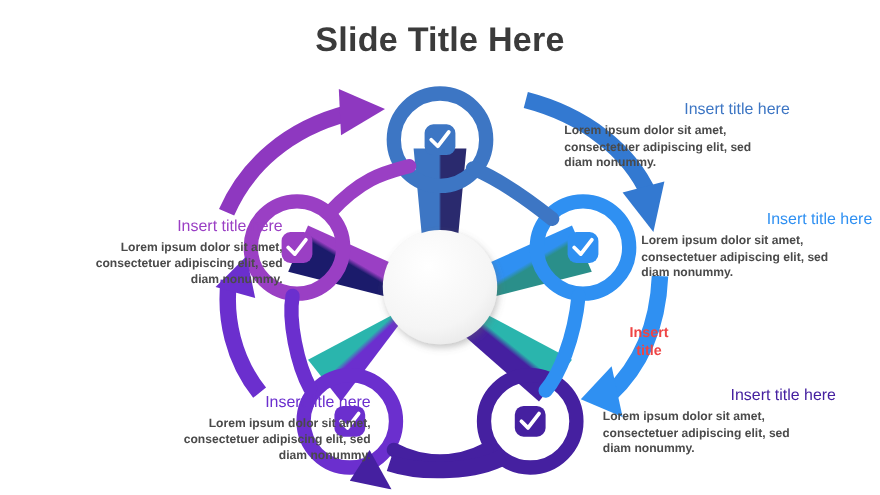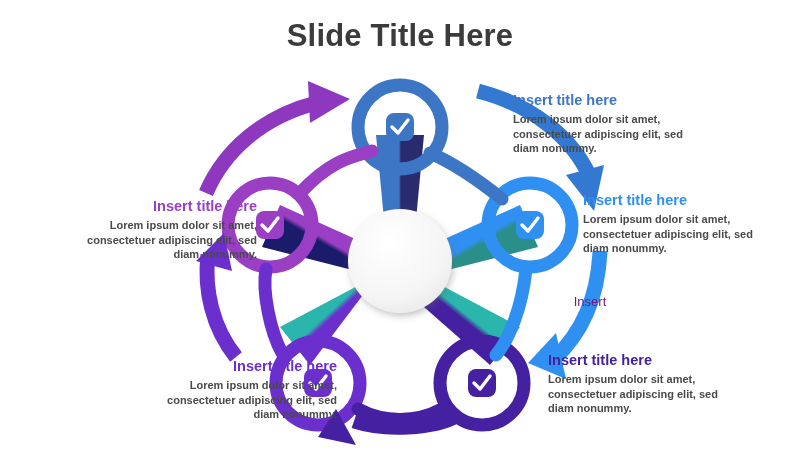--- a/index.html
+++ b/index.html
@@ -26,23 +26,24 @@
   .diagram{
     position:absolute;
     left:190px;top:65px;
     width:420px;height:380px;
   }
   .diagram svg{display:block;}
 
   .txtblock{position:absolute;}
   .txtblock .t{
     font-size:14.5px;
-    font-weight:bold;
+    font-weight:normal;
     margin-bottom:3px;
     line-height:1.15;
+    text-align:right;
   }
   .txtblock .b{
     font-size:11px;
     color:#4a4a4a;
     line-height:1.35;
     font-weight:bold;
   }
   .ta-left{text-align:left;}
   .ta-right{text-align:right;}
 
@@ -51,22 +52,22 @@
   #tb-2{left:548px;top:352px;width:212px;}
   #tb-3{left:122px;top:358px;width:215px;}
   #tb-4{left:42px;top:198px;width:215px;}
 
   .center-label{
     position:absolute;
     left:352px;top:228px;
     width:96px;
     text-align:center;
     font-size:13px;
-    font-weight:normal;
-    color:#701a75;
+    font-weight:bold;
+    color:#ef4444;
     line-height:1.32;
     pointer-events:none;
   }
 </style>
 </head>
 <body>
 
 <div id="slide">
 
   <div id="slide-title">Slide Title Here</div>
@@ -197,20 +198,21 @@
           <rect x="66" y="146" width="28" height="28" rx="8" fill="#9a3fc4"></rect>
           <path d="M 72 160 L 78 166 L 88 153" fill="none" stroke="#ffffff" stroke-width="3.4" stroke-linecap="round" stroke-linejoin="round"></path>
         </g>
       </g>
 
       <circle cx="210" cy="196" r="52" fill="url(#hubG)" filter="url(#softshadow)"></circle>
     </svg>
 
     <div class="center-label">
       <div>Insert</div>
+      <div>title</div>
     </div>
   </div>
 
   <div class="txtblock ta-left" id="tb-0">
     <div class="t" style="color:#3d76c4">Insert title here</div>
     <div class="b">
       <div>Lorem ipsum dolor sit amet,</div>
       <div>consectetuer adipiscing elit, sed</div>
       <div>diam nonummy.</div>
     </div>

